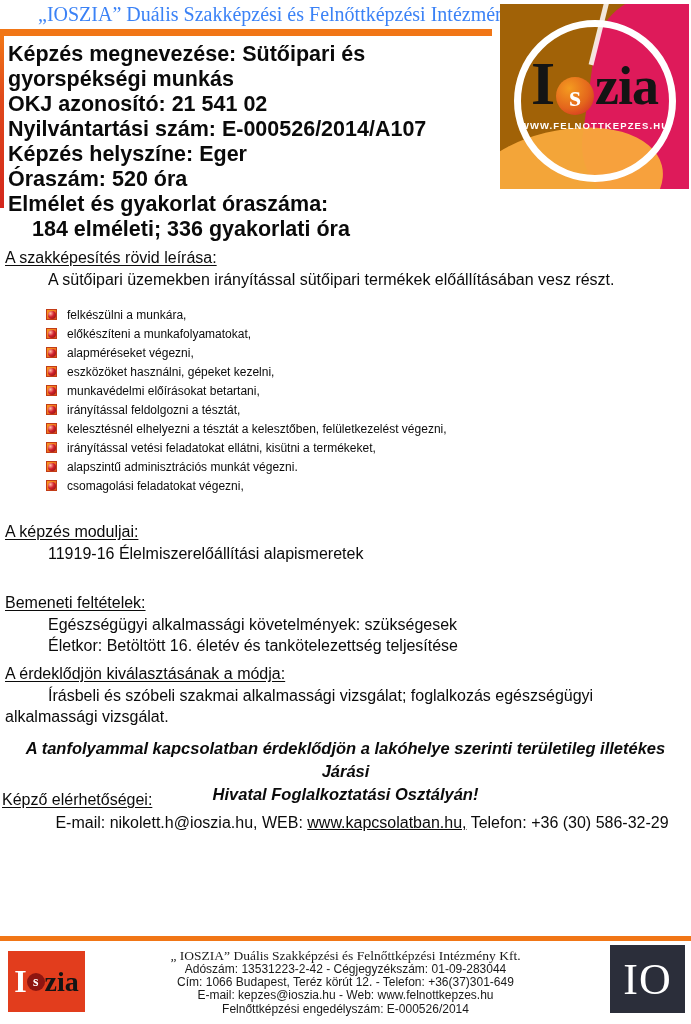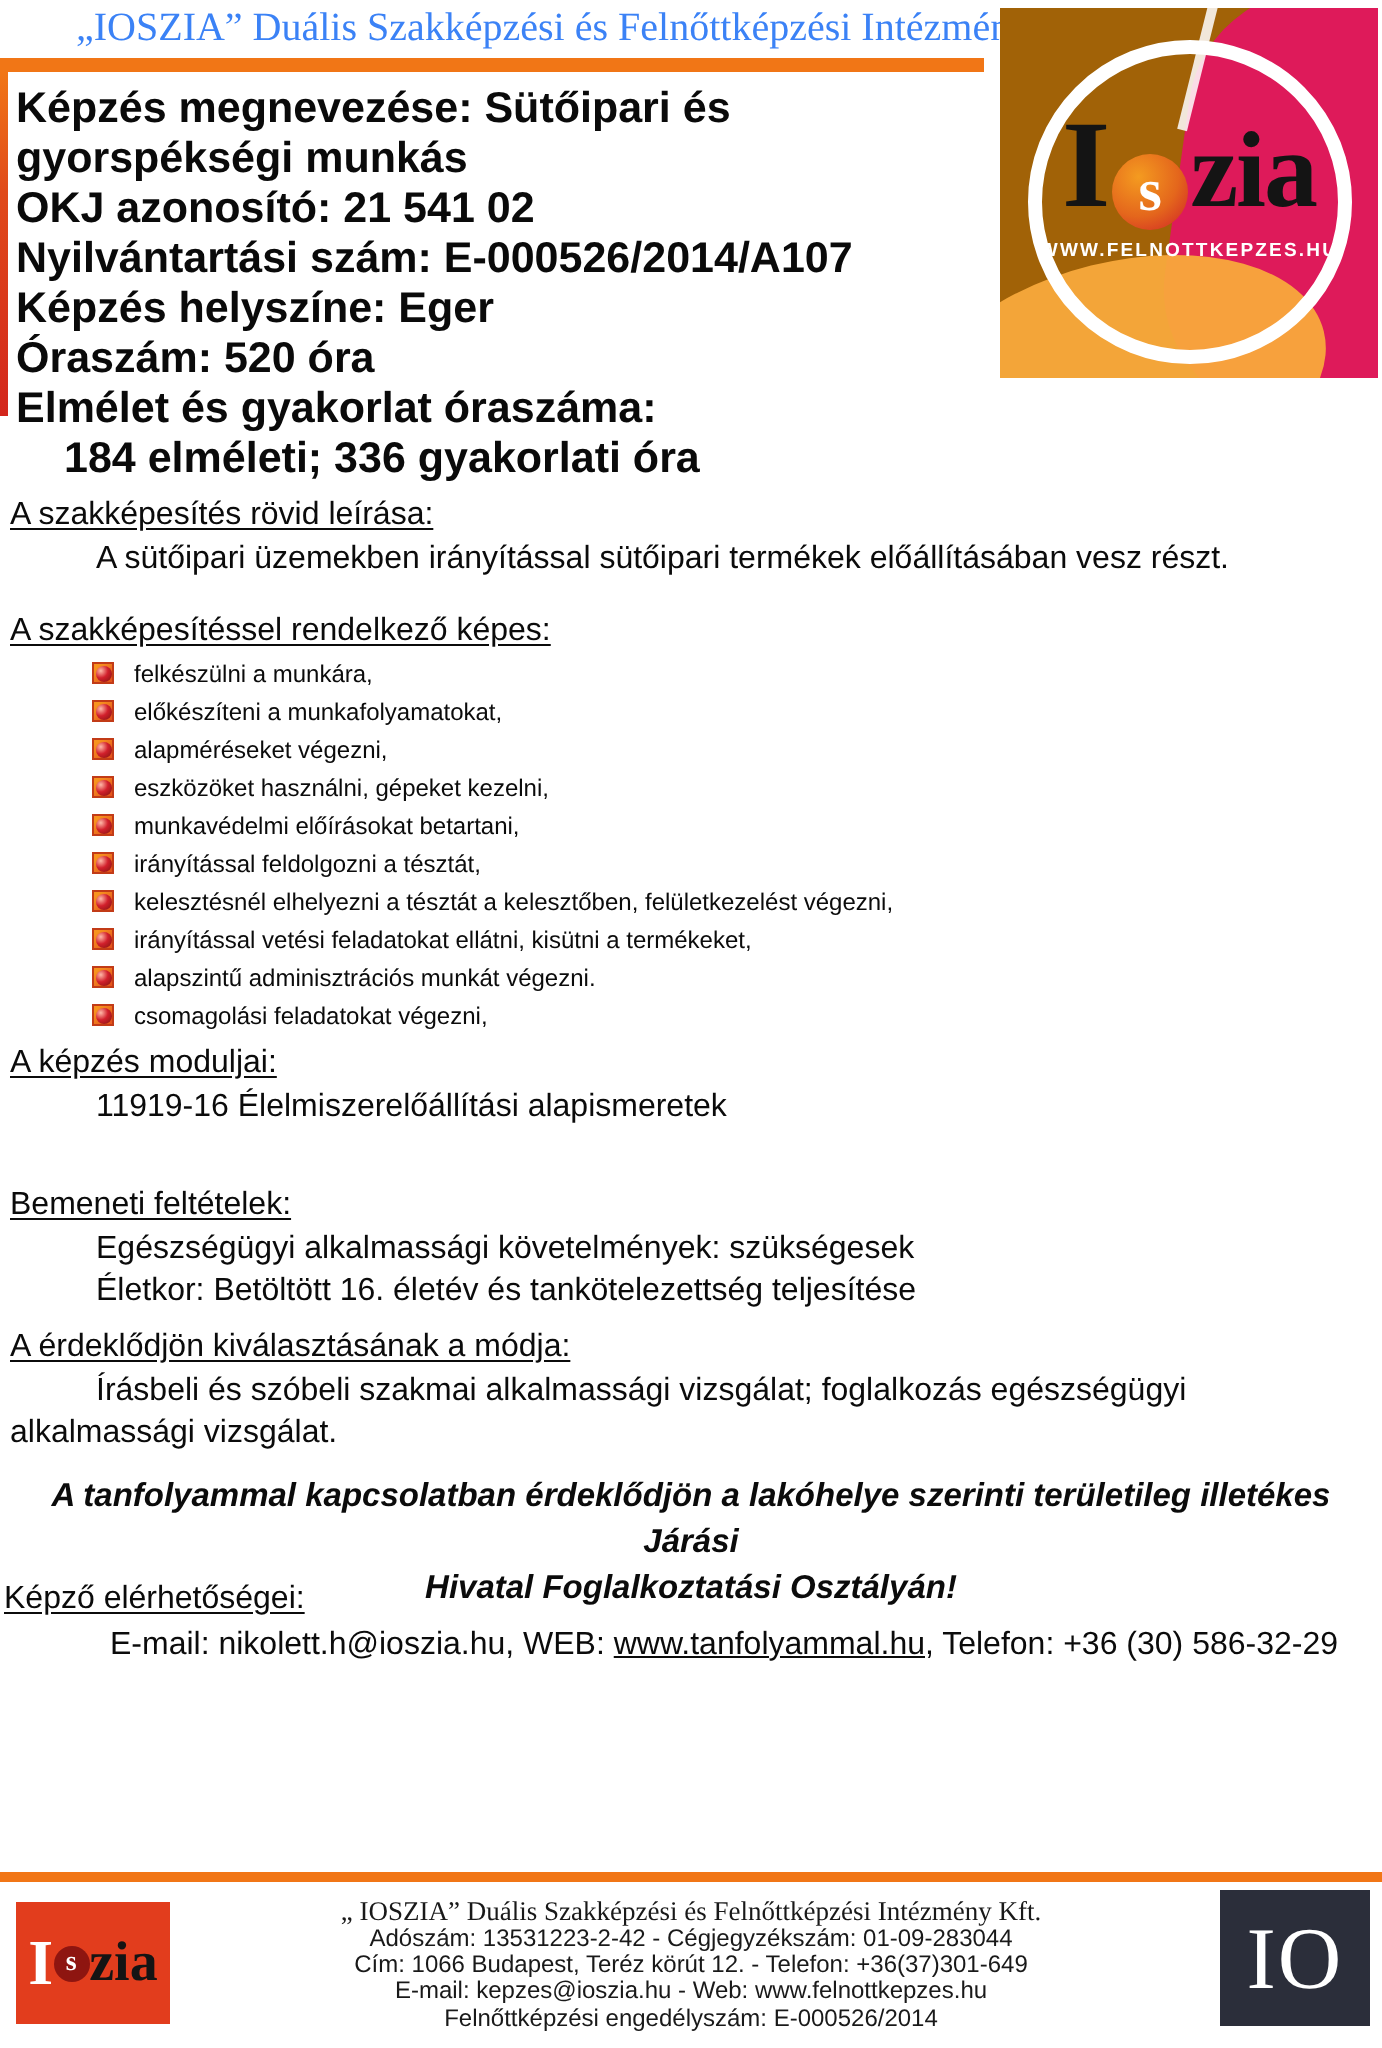--- a/index.html
+++ b/index.html
@@ -102,21 +102,20 @@
     <div>Elmélet és gyakorlat óraszáma:</div>
     <div class="ind">184 elméleti; 336 gyakorlati óra</div>
   </div>
 
   <div class="sec" style="top:247px;">
     <div class="uh">A szakképesítés rövid leírása:</div>
     <div class="bpar">A sütőipari üzemekben irányítással sütőipari termékek előállításában vesz részt.</div>
   </div>
 
   <div class="sec" style="top:305px;">
-    <div class="uh">A szakképesítéssel rendelkező képes:</div>
     <ul class="bullets">
       <li>
           <span class="blt">
             <span class="blt-c"></span>
           </span>
           <span>felkészülni a munkára,</span>
         </li>
       <li>
           <span class="blt">
             <span class="blt-c"></span>
@@ -191,21 +190,21 @@
     <div class="nopad">alkalmassági vizsgálat.</div>
   </div>
 
   <div class="notice">
     <div>A tanfolyammal kapcsolatban érdeklődjön a lakóhelye szerinti területileg illetékes Járási</div>
     <div>Hivatal Foglalkoztatási Osztályán!</div>
   </div>
 
   <div class="contact">
     <div class="uh">Képző elérhetőségei:</div>
-    <div class="contact-line"><span>E-mail: nikolett.h@ioszia.hu, WEB: </span><span class="weblink">www.tanfolyammal.hu,</span><span> Telefon: +36 (30) 586-32-29</span></div>
+    <div class="contact-line"><span>E-mail: nikolett.h@ioszia.hu, WEB: </span><span class="weblink">www.kapcsolatban.hu,</span><span> Telefon: +36 (30) 586-32-29</span></div>
   </div>
 
   <div class="f-rule"></div>
 
   <div class="f-logo">
       <span class="fi">I</span>
       <span class="f-circle">s</span>
       <span class="fz">zia</span>
     </div>
 

